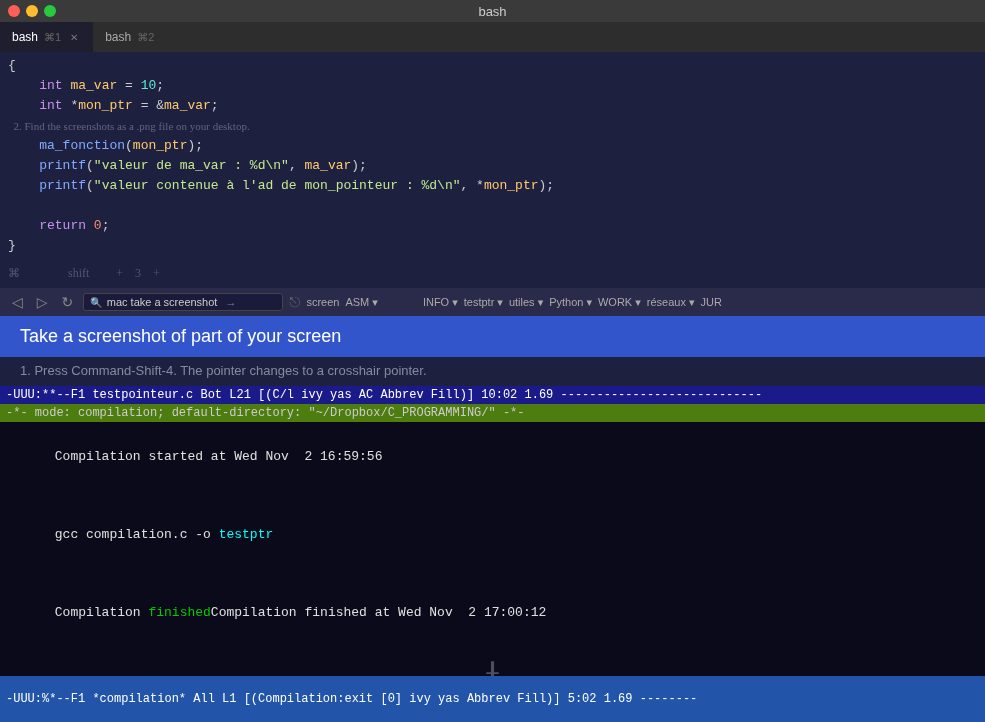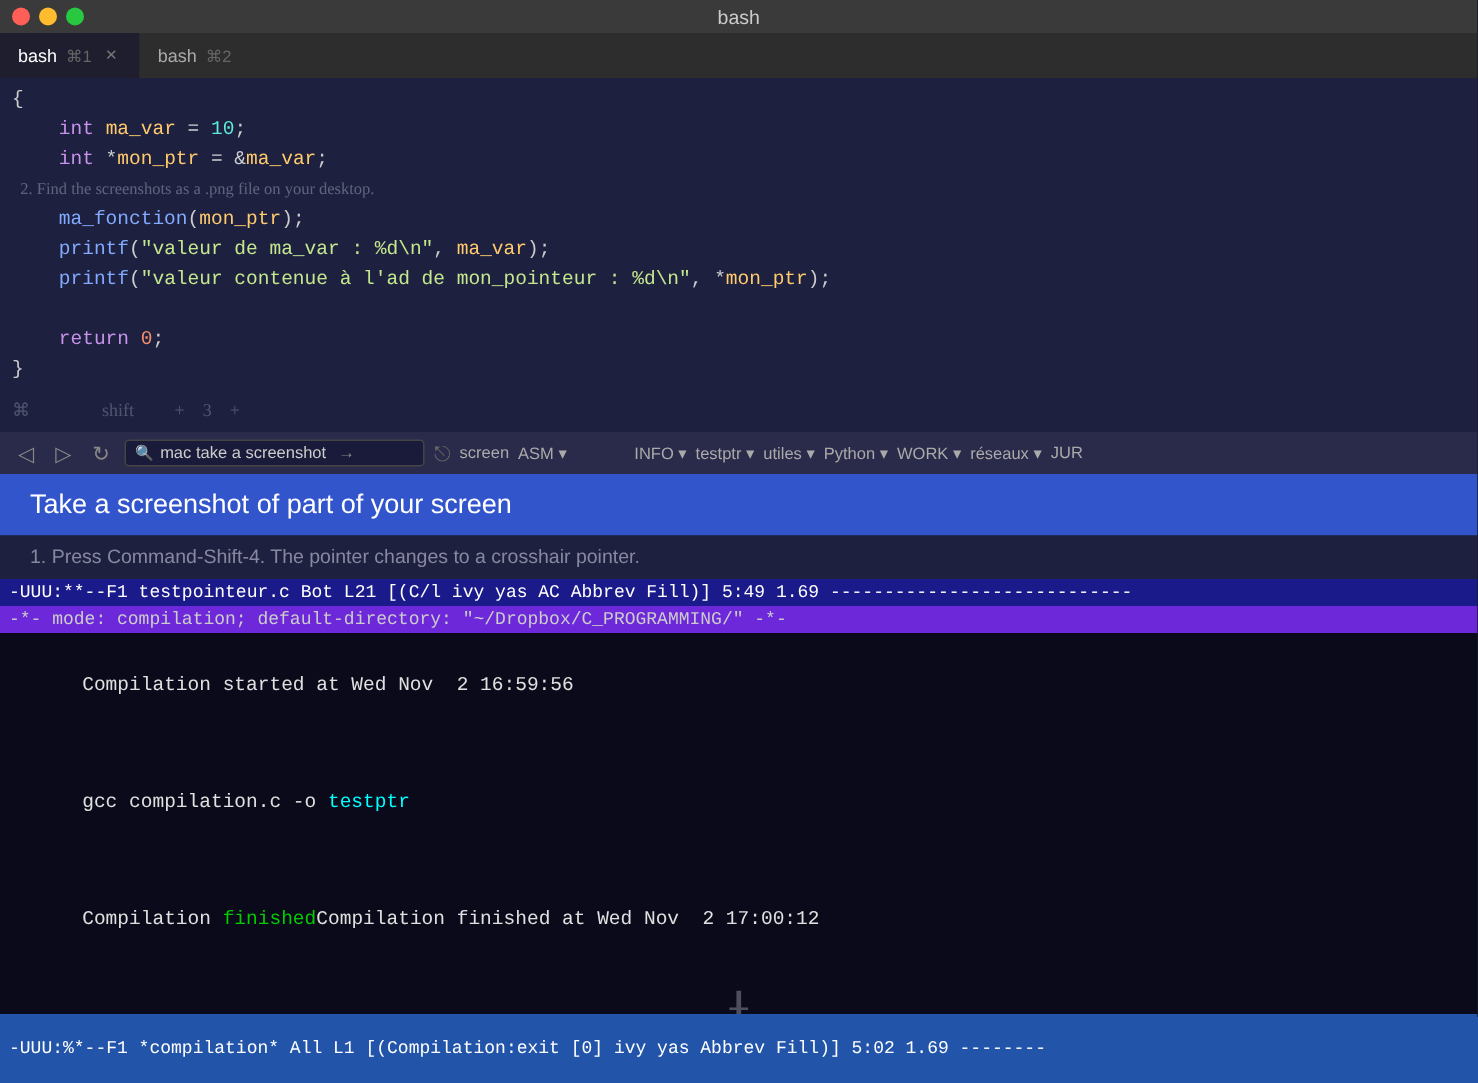--- a/index.html
+++ b/index.html
@@ -333,24 +333,24 @@
 
   <div class="highlight-bar">
     <span>Take a screenshot of part of your screen</span>
   </div>
 
   <div class="info-section">
     <p>1. Press Command-Shift-4. The pointer changes to a crosshair pointer.</p>
   </div>
 
   <div class="mode-line">
-    <span>-UUU:**--F1  testpointeur.c   Bot L21    [(C/l ivy yas AC Abbrev Fill)] 5:49 1.69 ----------------------------</span>
-  </div>
-
-  <div style="background:#6d28d9; color:#ccc; font-size:12px; padding:2px 6px; white-space:nowrap; overflow:hidden;">
+    <span>-UUU:**--F1  testpointeur.c   Bot L21    [(C/l ivy yas AC Abbrev Fill)] 10:02 1.69 ----------------------------</span>
+  </div>
+
+  <div style="background:#4d7c0f; color:#ccc; font-size:12px; padding:2px 6px; white-space:nowrap; overflow:hidden;">
     <span>-*- mode: compilation; default-directory: "~/Dropbox/C_PROGRAMMING/" -*-</span>
   </div>
 
   <div class="compilation-area">
     <div class="comp-line">
       <span style="color:#e0e0e0;">Compilation started at Wed Nov  2 16:59:56</span>
     </div>
     <div class="comp-line" style="height:16px;"></div>
     <div class="comp-line">
       <span style="color:#e0e0e0;">gcc compilation.c -o </span><span style="color:#00ffff;">testptr</span>

